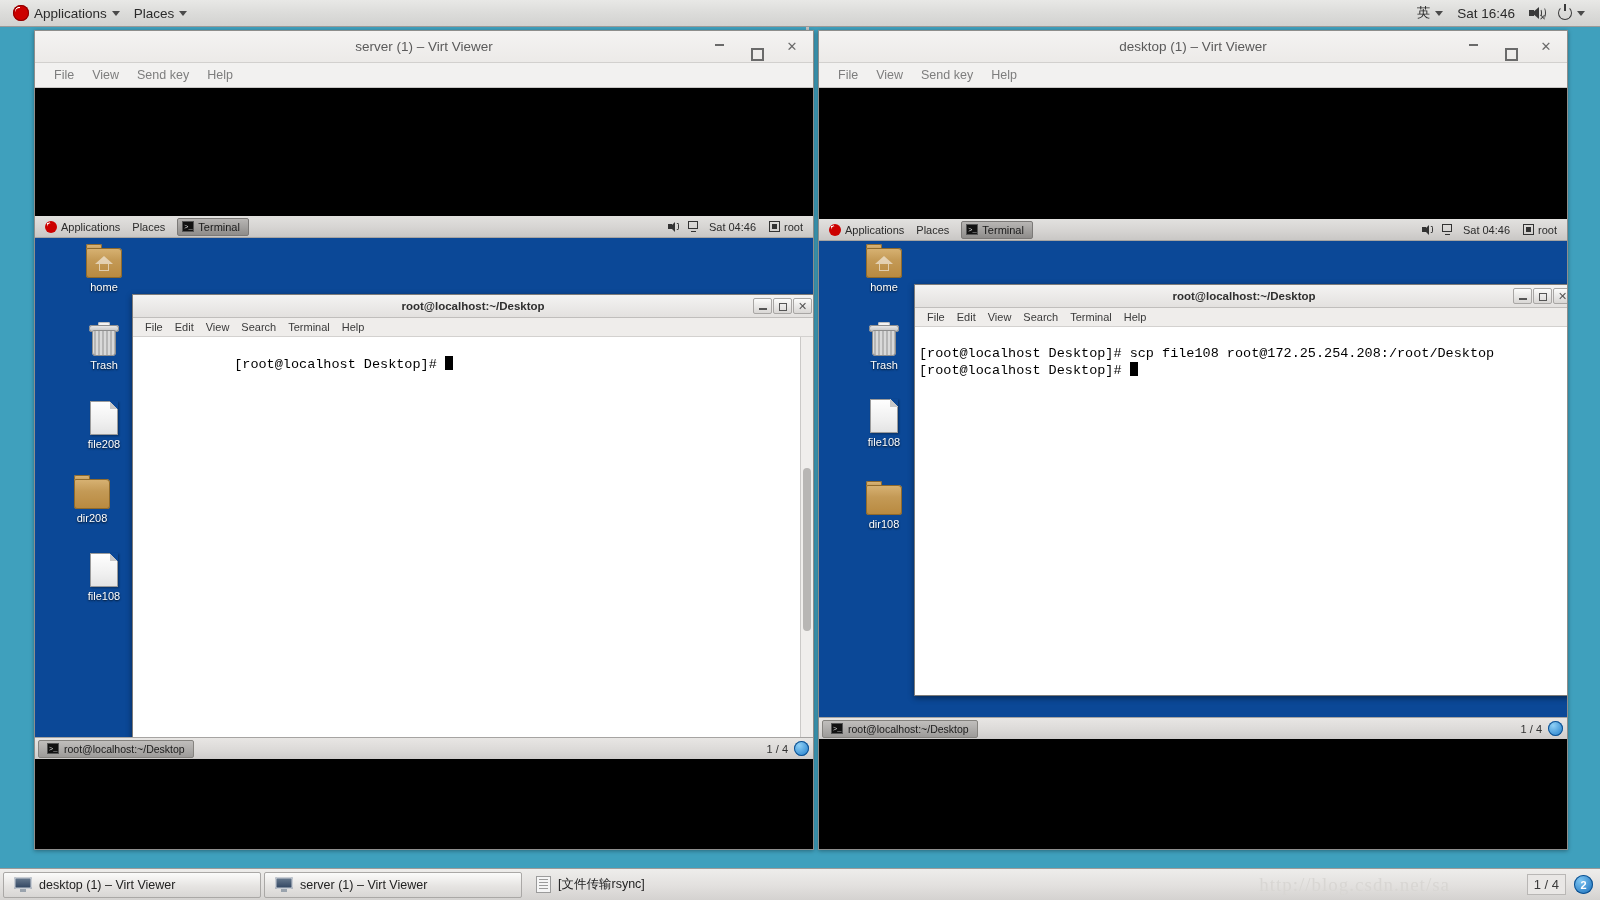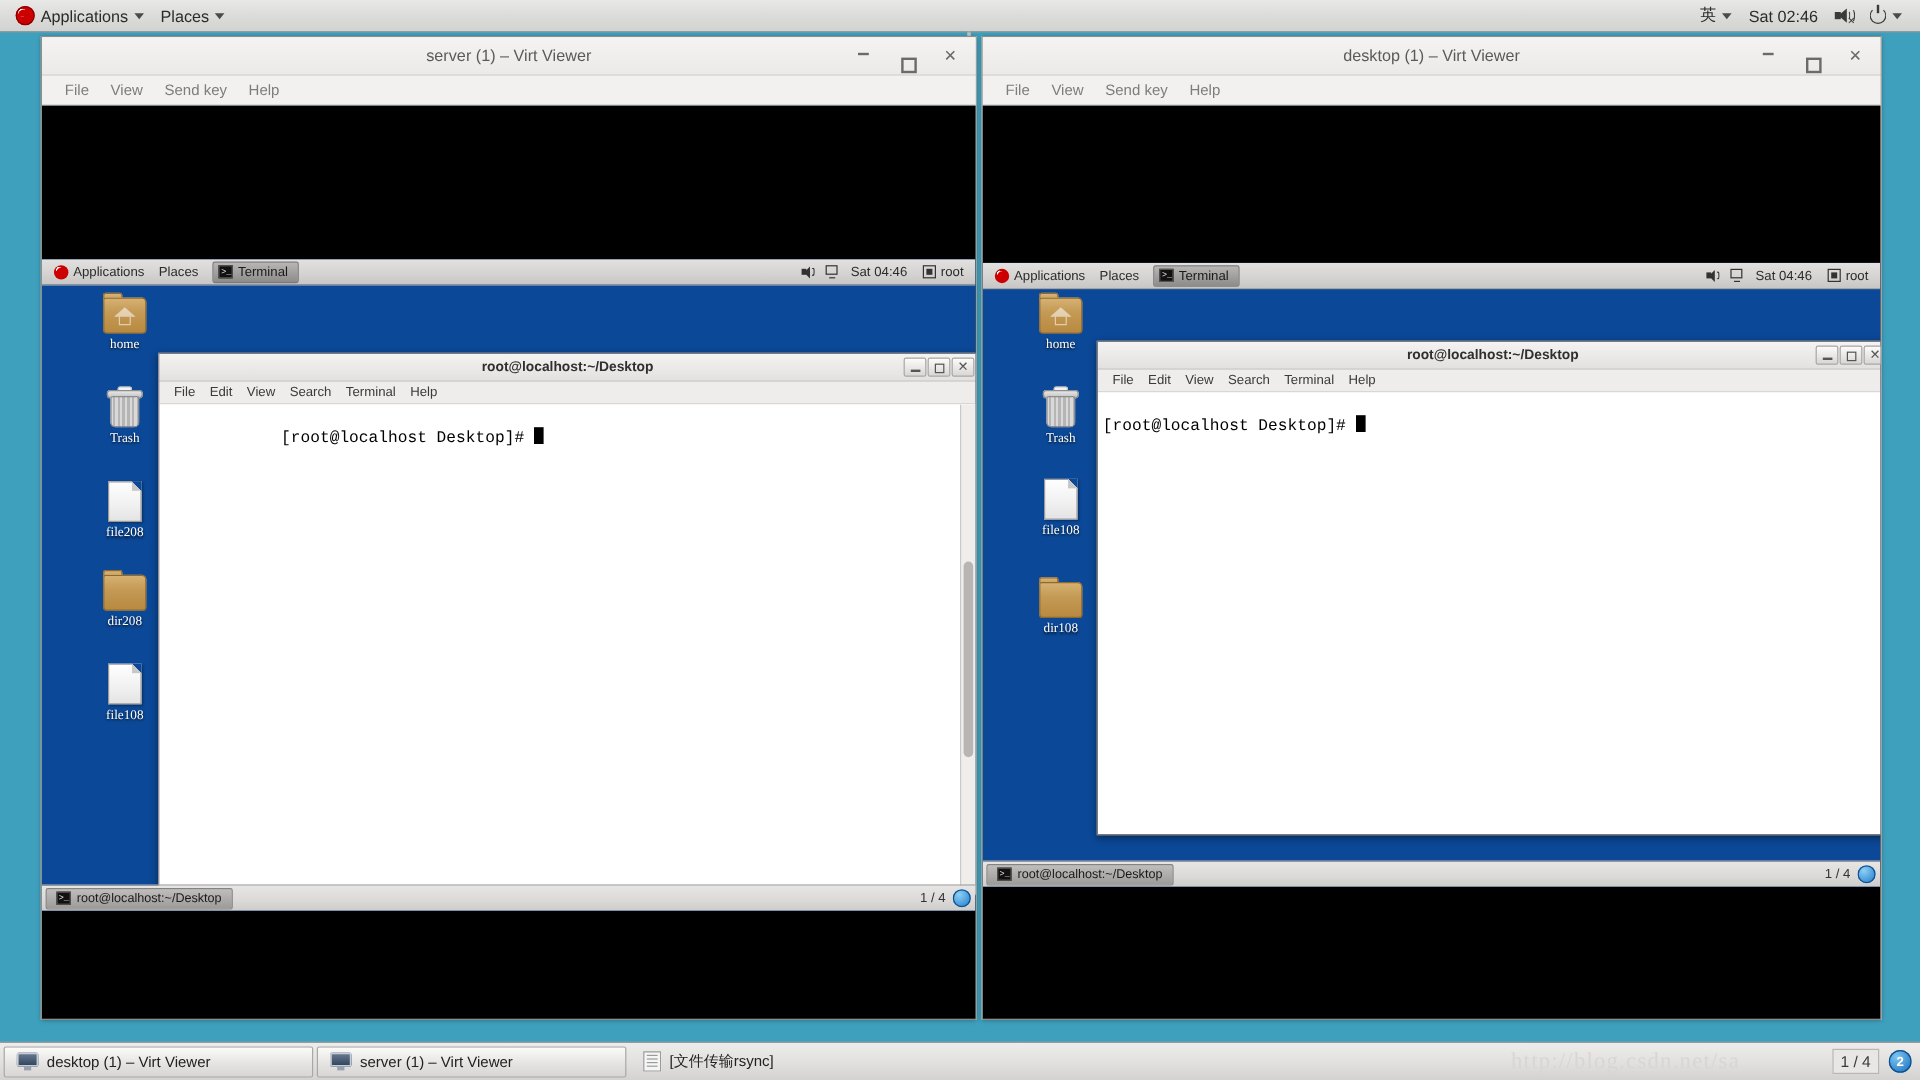--- a/index.html
+++ b/index.html
@@ -110,21 +110,21 @@
   .g-spk .c{position:absolute;left:2px;top:1px;width:0;height:0;border-top:5px solid transparent;border-bottom:5px solid transparent;border-right:5px solid #333;}
   .g-spk .r{position:absolute;left:8px;top:2px;width:3px;height:7px;border:1px solid #333;border-left-color:transparent;border-radius:50%;}
   .g-net { width:13px;height:11px;position:relative;}
   .g-net .scr{position:absolute;left:0;top:0;width:10px;height:8px;border:1.5px solid #333;}
   .g-net .st{position:absolute;left:3px;bottom:0;width:5px;height:1.5px;background:#333;}
   .g-user { display:flex;align-items:center;gap:4px;padding:2px 5px;cursor:default;}
   .g-userico { width:11px;height:11px;border:1.4px solid #333;position:relative;}
   .g-userico::after{content:"";position:absolute;left:2px;top:2px;width:5px;height:5px;background:#333;}
 
   
-  .dicon { position:absolute; width:62px; text-align:center; cursor:default;font-family:Liberation Serif, serif; }
+  .dicon { position:absolute; width:62px; text-align:center; cursor:default; }
   .dicon .lbl { color:#ffffff; font-size:11px; margin-top:3px; text-shadow:0 1px 2px rgba(0,0,0,0.85); line-height:13px;}
   .ic-folder { width:36px;height:30px;margin:0 auto; position:relative; }
   .ic-folder .back{position:absolute;left:0;top:0;width:36px;height:30px;border-radius:2px 4px 3px 3px;
     background:linear-gradient(180deg,#d8b374 0%,#c49a56 40%,#b8893f 100%); box-shadow:inset 0 0 0 1px #8f6a2c;}
   .ic-folder .tab{position:absolute;left:0;top:-4px;width:16px;height:6px;border-radius:2px 2px 0 0;
     background:linear-gradient(180deg,#dcb97e,#c49a56); box-shadow:inset 0 0 0 1px #8f6a2c;}
   .ic-folder .home{position:absolute;left:9px;top:8px;width:18px;height:15px;}
   .ic-folder .home .roof{position:absolute;left:0;top:0;width:0;height:0;border-left:9px solid transparent;border-right:9px solid transparent;border-bottom:8px solid rgba(255,255,255,0.55);}
   .ic-folder .home .wall{position:absolute;left:4px;top:8px;width:10px;height:7px;border:1.5px solid rgba(255,255,255,0.55);border-top:none;}
   .ic-file { width:28px;height:34px;margin:0 auto;position:relative;
@@ -218,21 +218,21 @@
         <span>Places</span>
         <span class="caret"></span>
       </div>
     </div>
     <div class="right">
       <div class="pnl-item">
         <span>英</span>
         <span class="caret"></span>
       </div>
       <div class="pnl-item">
-        <span>Sat 02:46</span>
+        <span>Sat 16:46</span>
       </div>
       <div class="pnl-item">
         <span class="speaker">
           <span class="body"></span>
             <span class="cone"></span>
             <span class="w1"></span>
             <span class="w2"></span>
             <span class="x">✕</span>
         </span>
       </div>
@@ -311,21 +311,21 @@
             <span class="paper"></span>
               <span class="lid"></span>
               <span class="can"></span>
           </div>
           <div class="lbl">Trash</div>
         </div>
         <div class="dicon" style="left:38px; top:185px;">
           <div class="ic-file"></div>
           <div class="lbl">file208</div>
         </div>
-        <div class="dicon" style="left:38px; top:263px;">
+        <div class="dicon" style="left:26px; top:263px;">
           <div class="ic-folder">
             <span class="tab"></span>
               <span class="back"></span>
           </div>
           <div class="lbl">dir208</div>
         </div>
         <div class="dicon" style="left:38px; top:337px;">
           <div class="ic-file"></div>
           <div class="lbl">file108</div>
         </div>
@@ -474,21 +474,21 @@
           </div>
           <div class="gt-menu">
             <span>File</span>
             <span>Edit</span>
             <span>View</span>
             <span>Search</span>
             <span>Terminal</span>
             <span>Help</span>
           </div>
           <div class="gt-body" style="height:368px;">
-<div><span>[root@localhost Desktop]# </span><span class="cursor"></span></div>
+<div>[root@localhost Desktop]# scp file108 root@172.25.254.208:/root/Desktop</div><div><span>[root@localhost Desktop]# </span><span class="cursor"></span></div>
           </div>
         </div>
 
         <div class="g-bottom">
           <div class="g-winbtn">
             <span class="termico">&gt;_</span>
             <span>root@localhost:~/Desktop</span>
           </div>
           <div class="g-pager">
             <span class="g-pagecount">1 / 4</span>

